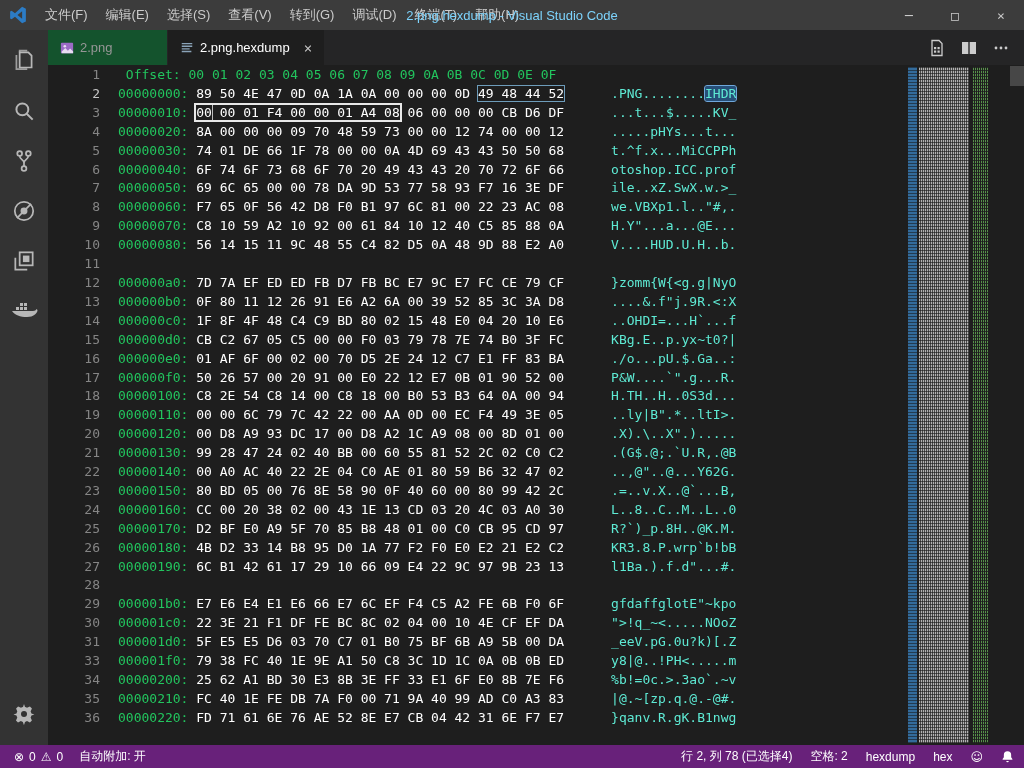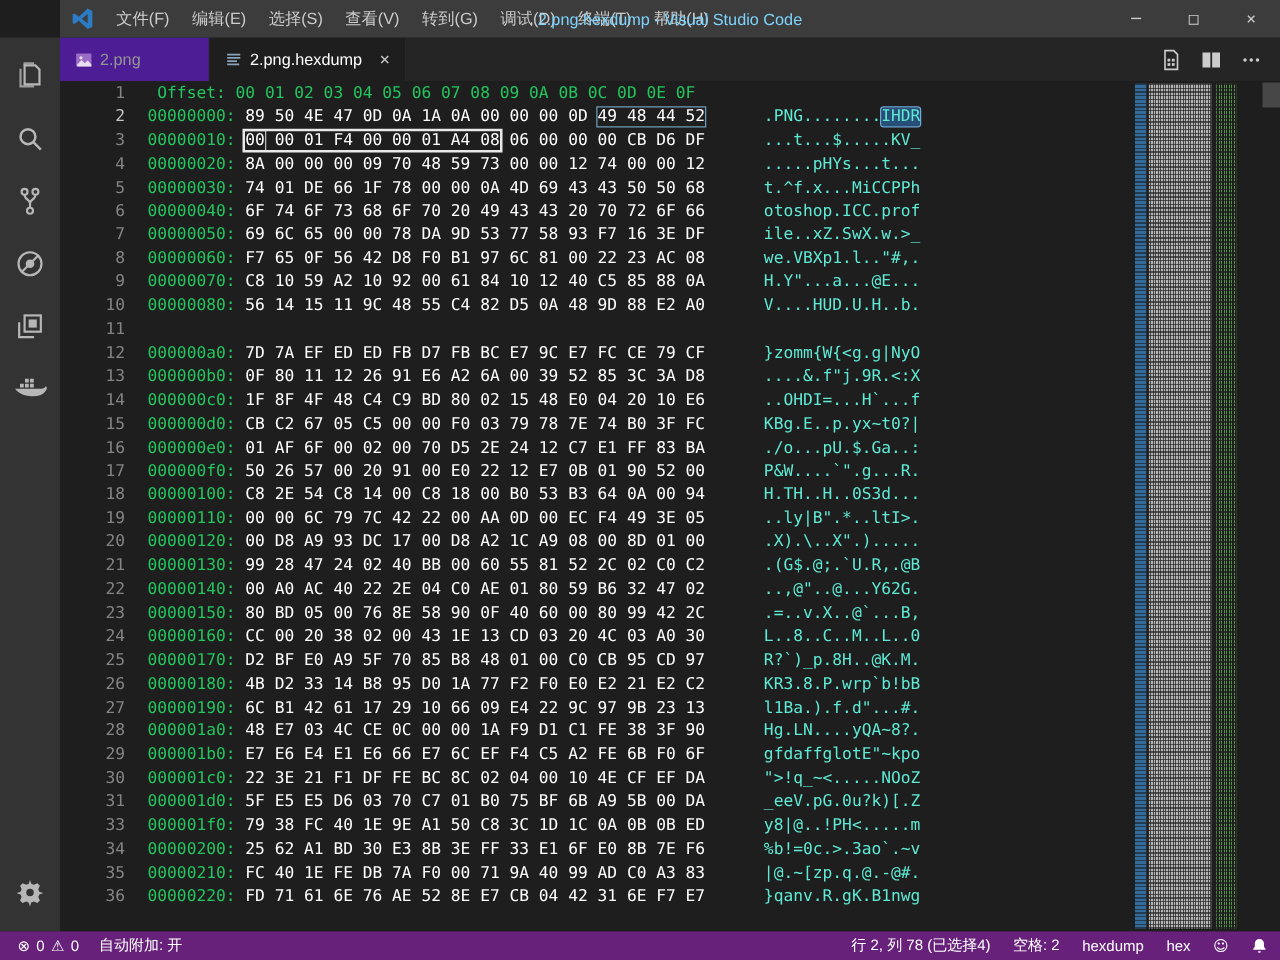--- a/index.html
+++ b/index.html
@@ -1,21 +1,21 @@
 <!DOCTYPE html>
 <html><head>
 <meta charset="utf-8">
 <style>
   * { margin:0; padding:0; box-sizing:border-box; }
   html,body { width:1024px; height:768px; overflow:hidden; background:#1e1e1e;
     font-family:"Liberation Sans", sans-serif; }
 
   
   .titlebar { height:30px; background:#3c3c3c; display:flex; align-items:center;
-    color:#cccccc; font-size:13px; position:relative;margin-left:48px; }
+    color:#cccccc; font-size:13px; position:relative; }
   .vscode-logo { width:18px; height:18px; margin:0 10px 0 9px; flex:none; }
   .menus { display:flex; gap:2px; }
   .menu-item { padding:3px 8px; border-radius:4px; cursor:default; }
   .win-title { position:absolute; left:50%; transform:translateX(-50%); color:#7dd3fc; }
   .win-controls { margin-left:auto; display:flex; height:100%; }
   .win-btn { width:46px; display:flex; align-items:center; justify-content:center;
     font-size:13px; color:#cccccc; font-family:"DejaVu Sans Mono", monospace; }
 
   
   .main { display:flex; height:715px; }
@@ -23,21 +23,21 @@
     align-items:center; padding-top:6px; flex:none; }
   .act-icon { width:48px; height:50px; display:flex; align-items:center; justify-content:center; }
   .act-icon svg { opacity:.85; }
   .act-spacer { flex:1; }
 
   .editor-col { flex:1; display:flex; flex-direction:column; min-width:0; }
 
   
   .tabbar { height:35px; background:#252526; display:flex; align-items:stretch; }
   .tab { display:flex; align-items:center; gap:6px; padding:0 12px; font-size:13px;
-    background:#4c1d95; color:#969696; border-right:1px solid #252526; min-width:120px; }
+    background:#14532d; color:#969696; border-right:1px solid #252526; min-width:120px; }
   .tab.active { background:#1e1e1e; color:#ffffff; }
   .tab.active .tab-label { }
   .tab-close { margin-left:8px; font-size:14px; color:#c5c5c5;
     font-family:"DejaVu Sans Mono", monospace; }
   .editor-actions { margin-left:auto; display:flex; align-items:center; gap:14px; padding-right:14px; }
 
   
   .editor { position:relative; flex:1; background:#1e1e1e; overflow:hidden;
     font-family:"DejaVu Sans Mono", monospace; font-size:13px; line-height:18.9px; }
   .rows { position:absolute; top:1px; left:0; right:0; }
@@ -216,21 +216,21 @@
           <div class="row"><span class="ln">18</span><span class="content"><span class="offset">00000100:</span><span class="hexb">C8 2E 54 C8 14 00 C8 18 00 B0 53 B3 64 0A 00 94</span><span class="ascii">H.TH..H..0S3d...</span></span></div>
           <div class="row"><span class="ln">19</span><span class="content"><span class="offset">00000110:</span><span class="hexb">00 00 6C 79 7C 42 22 00 AA 0D 00 EC F4 49 3E 05</span><span class="ascii">..ly|B".*..ltI&gt;.</span></span></div>
           <div class="row"><span class="ln">20</span><span class="content"><span class="offset">00000120:</span><span class="hexb">00 D8 A9 93 DC 17 00 D8 A2 1C A9 08 00 8D 01 00</span><span class="ascii">.X).\..X".).....</span></span></div>
           <div class="row"><span class="ln">21</span><span class="content"><span class="offset">00000130:</span><span class="hexb">99 28 47 24 02 40 BB 00 60 55 81 52 2C 02 C0 C2</span><span class="ascii">.(G$.@;.`U.R,.@B</span></span></div>
           <div class="row"><span class="ln">22</span><span class="content"><span class="offset">00000140:</span><span class="hexb">00 A0 AC 40 22 2E 04 C0 AE 01 80 59 B6 32 47 02</span><span class="ascii">..,@"..@...Y62G.</span></span></div>
           <div class="row"><span class="ln">23</span><span class="content"><span class="offset">00000150:</span><span class="hexb">80 BD 05 00 76 8E 58 90 0F 40 60 00 80 99 42 2C</span><span class="ascii">.=..v.X..@`...B,</span></span></div>
           <div class="row"><span class="ln">24</span><span class="content"><span class="offset">00000160:</span><span class="hexb">CC 00 20 38 02 00 43 1E 13 CD 03 20 4C 03 A0 30</span><span class="ascii">L..8..C..M..L..0</span></span></div>
           <div class="row"><span class="ln">25</span><span class="content"><span class="offset">00000170:</span><span class="hexb">D2 BF E0 A9 5F 70 85 B8 48 01 00 C0 CB 95 CD 97</span><span class="ascii">R?`)_p.8H..@K.M.</span></span></div>
           <div class="row"><span class="ln">26</span><span class="content"><span class="offset">00000180:</span><span class="hexb">4B D2 33 14 B8 95 D0 1A 77 F2 F0 E0 E2 21 E2 C2</span><span class="ascii">KR3.8.P.wrp`b!bB</span></span></div>
           <div class="row"><span class="ln">27</span><span class="content"><span class="offset">00000190:</span><span class="hexb">6C B1 42 61 17 29 10 66 09 E4 22 9C 97 9B 23 13</span><span class="ascii">l1Ba.).f.d"...#.</span></span></div>
-          <div class="row"><span class="ln">28</span><span class="content"><span class="offset">000001a0:</span><span class="hexb">48 E7 03 4C CE 0C 00 00 1A F9 D1 C1 FE 38 3F 90</span><span class="ascii">Hg.LN....yQA~8?.</span></span></div>
+          <div class="row"><span class="ln">28</span></div>
           <div class="row"><span class="ln">29</span><span class="content"><span class="offset">000001b0:</span><span class="hexb">E7 E6 E4 E1 E6 66 E7 6C EF F4 C5 A2 FE 6B F0 6F</span><span class="ascii">gfdaffglotE"~kpo</span></span></div>
           <div class="row"><span class="ln">30</span><span class="content"><span class="offset">000001c0:</span><span class="hexb">22 3E 21 F1 DF FE BC 8C 02 04 00 10 4E CF EF DA</span><span class="ascii">"&gt;!q_~&lt;.....NOoZ</span></span></div>
           <div class="row"><span class="ln">31</span><span class="content"><span class="offset">000001d0:</span><span class="hexb">5F E5 E5 D6 03 70 C7 01 B0 75 BF 6B A9 5B 00 DA</span><span class="ascii">_eeV.pG.0u?k)[.Z</span></span></div>
           <div class="row"><span class="ln">33</span><span class="content"><span class="offset">000001f0:</span><span class="hexb">79 38 FC 40 1E 9E A1 50 C8 3C 1D 1C 0A 0B 0B ED</span><span class="ascii">y8|@..!PH&lt;.....m</span></span></div>
           <div class="row"><span class="ln">34</span><span class="content"><span class="offset">00000200:</span><span class="hexb">25 62 A1 BD 30 E3 8B 3E FF 33 E1 6F E0 8B 7E F6</span><span class="ascii">%b!=0c.&gt;.3ao`.~v</span></span></div>
           <div class="row"><span class="ln">35</span><span class="content"><span class="offset">00000210:</span><span class="hexb">FC 40 1E FE DB 7A F0 00 71 9A 40 99 AD C0 A3 83</span><span class="ascii">|@.~[zp.q.@.-@#.</span></span></div>
           <div class="row"><span class="ln">36</span><span class="content"><span class="offset">00000220:</span><span class="hexb">FD 71 61 6E 76 AE 52 8E E7 CB 04 42 31 6E F7 E7</span><span class="ascii">}qanv.R.gK.B1nwg</span></span></div>
         </div>
       <div class="minimap">
         <div class="mm-col mm-offset"></div>

